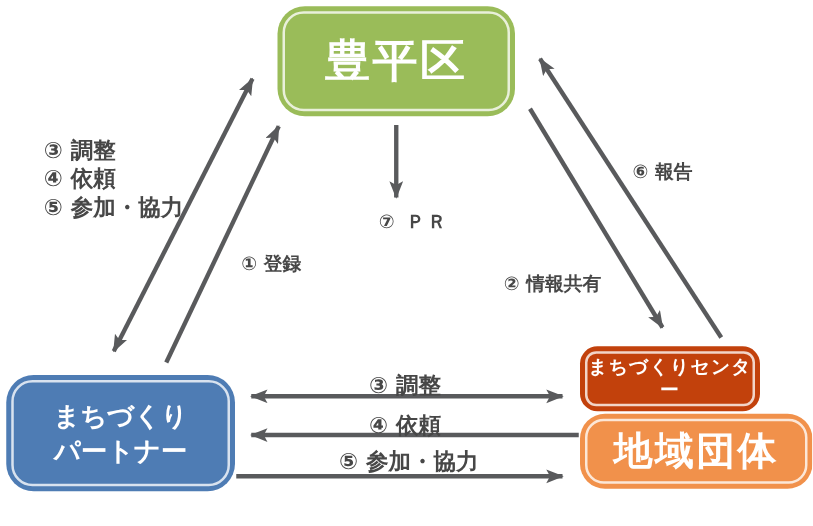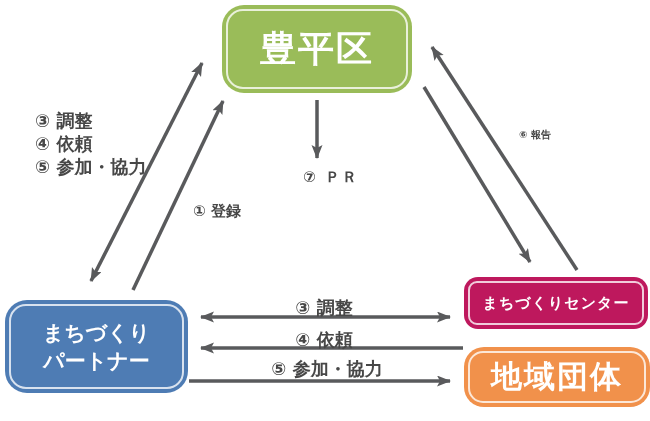--- a/index.html
+++ b/index.html
@@ -44,48 +44,47 @@
   .node-ward::after { border-radius: 17px; }
   .node-partner {
     left: 5px; top: 300px; width: 183px; height: 93px;
     background: #4e7cb4;
     border-radius: 22px;
     font-size: 21px;
     line-height: 28px;
   }
   .node-partner::after { border-radius: 17px; }
   .node-center {
-    left: 464px; top: 277px; width: 184px; height: 52px;
-    background: #be185d;
+    left: 464px; top: 277px; width: 144px; height: 52px;
+    background: #c2410c;
     border-radius: 14px;
     font-size: 15px;
     letter-spacing: 1px;
   }
   .node-center::after { border-radius: 9px; }
   .node-community {
     left: 464px; top: 331px; width: 186px; height: 60px;
     background: #f1914b;
     border-radius: 20px;
     font-size: 31px;
     letter-spacing: 2px;
-    margin-top: 16px;
   }
   .node-community::after { border-radius: 15px; }
   .lbl {
     position: absolute;
     color: #474747;
     font-weight: bold;
     font-size: 18px;
     white-space: nowrap;
   }
   .lbl-stack { left: 35px; top: 109px; }
   .lbl-stack .stack-line { line-height: 23px; }
   .lbl-register { left: 193px; top: 202px; font-size: 15px; }
   .lbl-info { left: 403px; top: 218px; font-size: 15px; }
-  .lbl-report { left: 506px; top: 128px; font-size: 10px; margin-left: 13px; }
+  .lbl-report { left: 506px; top: 128px; font-size: 15px; }
   .lbl-pr { left: 303px; top: 168px; font-size: 15px; letter-spacing: 2px; }
   .lbl-center-x { transform: translateX(-50%); }
   .lbl-h-adjust { left: 324px; top: 296px; }
   .lbl-h-request { left: 324px; top: 328px; }
   .lbl-h-part { left: 327px; top: 357px; }
 </style>
 </head>
 <body>
 
 <div class="stage">
@@ -133,19 +132,20 @@
     <span>地域団体</span>
   </div>
 
   <div class="lbl lbl-stack">
     <div class="stack-line">③ 調整</div>
     <div class="stack-line">④ 依頼</div>
     <div class="stack-line">⑤ 参加・協力</div>
   </div>
 
   <div class="lbl lbl-register">① 登録</div>
+  <div class="lbl lbl-info">② 情報共有</div>
   <div class="lbl lbl-report">⑥ 報告</div>
   <div class="lbl lbl-pr">⑦ ＰＲ</div>
   <div class="lbl lbl-center-x lbl-h-adjust">③ 調整</div>
   <div class="lbl lbl-center-x lbl-h-request">④ 依頼</div>
   <div class="lbl lbl-center-x lbl-h-part">⑤ 参加・協力</div>
 
 </div>
 
 </body></html>

